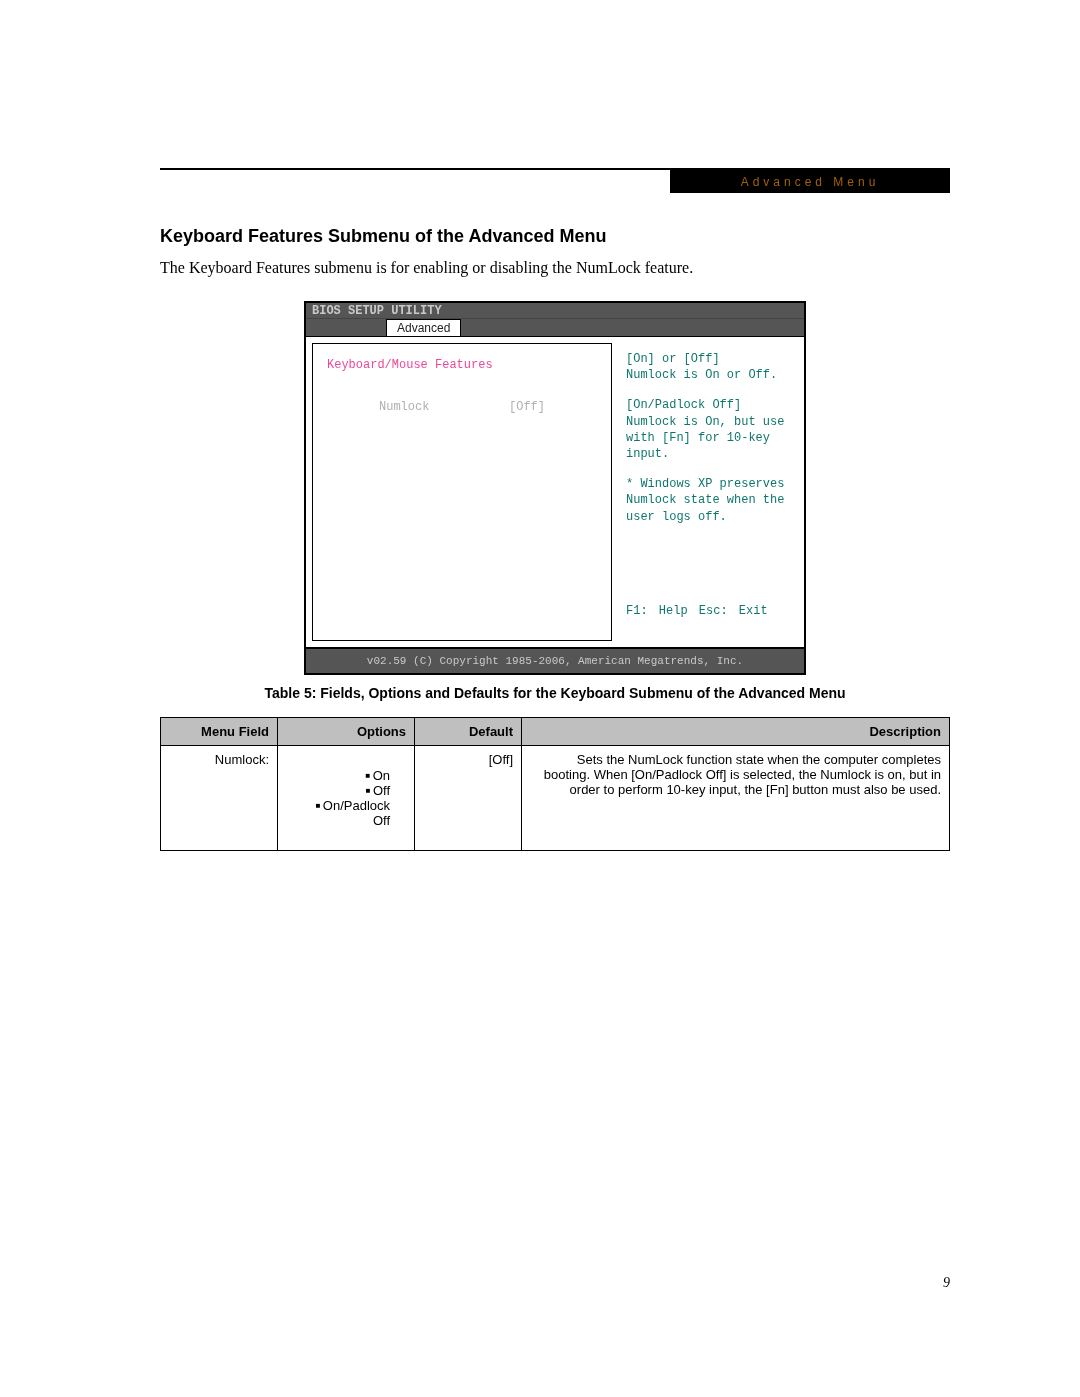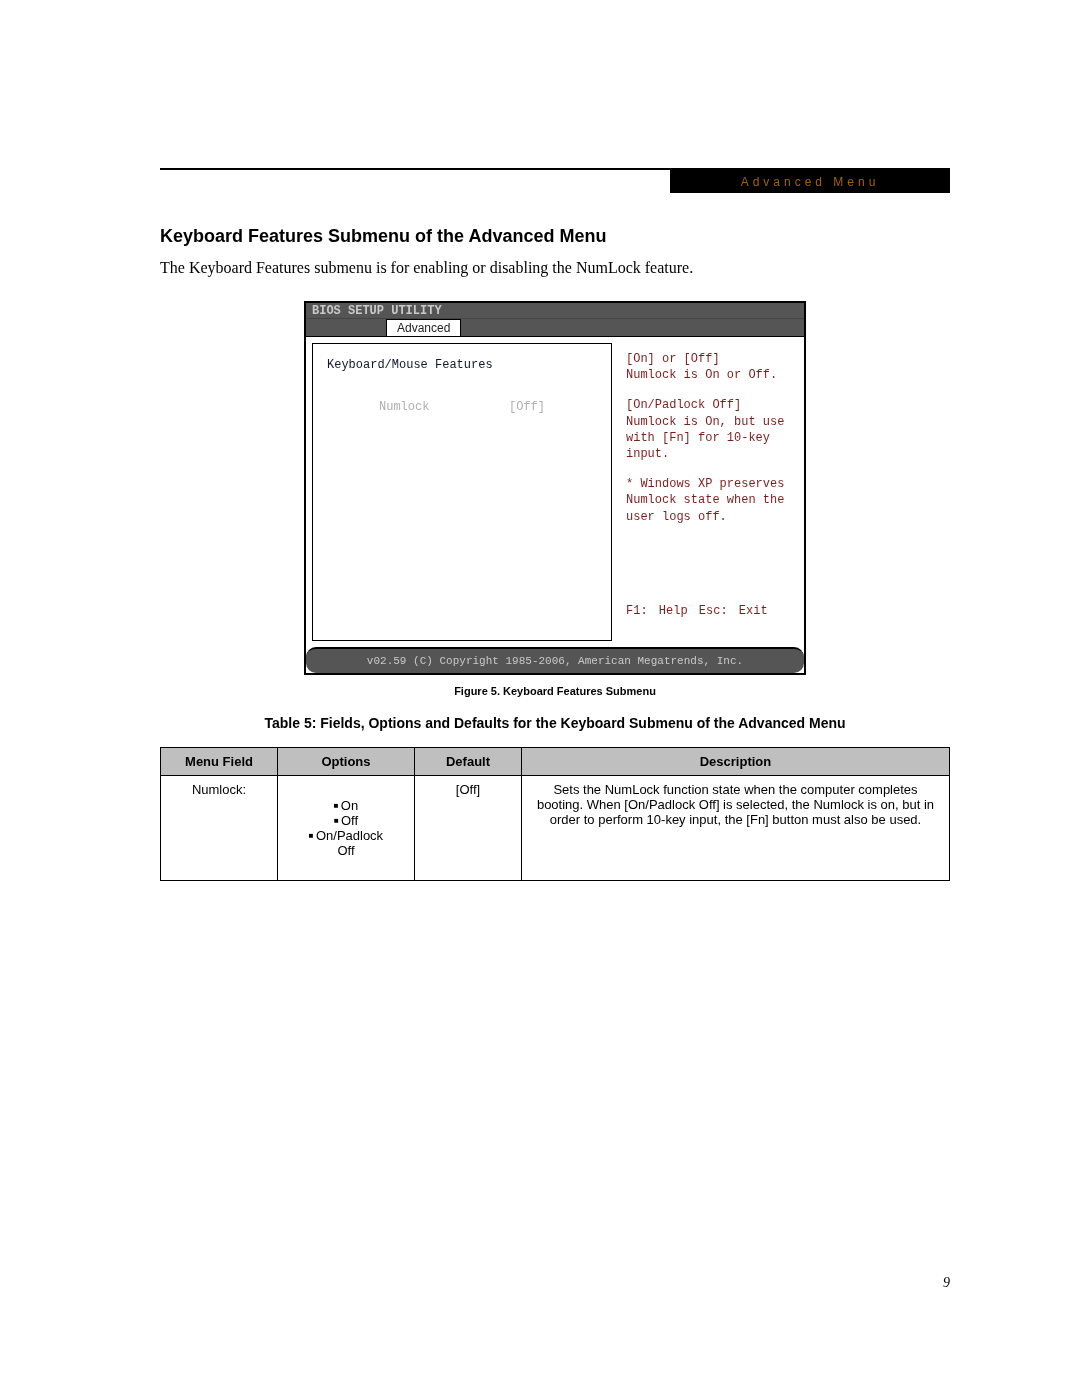--- a/index.html
+++ b/index.html
@@ -87,62 +87,61 @@
     min-height: 280px;
   }
   .bios-left {
     width: 300px;
     border: 1px solid #000;
     margin: 6px 0 6px 6px;
     padding: 14px 14px;
     box-sizing: border-box;
     color: #b0b0b0;
   }
-  .bios-left .heading { color: #0f172a; margin-bottom: 28px; }
+  .bios-left .heading { color: #ec4899; margin-bottom: 28px; }
   .bios-left .row { display: flex; justify-content: center; }
   .bios-left .row .k { width: 130px; }
   .bios-right {
     flex: 1;
     padding: 14px 14px;
-    color: #7f1d1d;
+    color: #0f766e;
   }
   .bios-right p { margin: 0 0 14px 0; white-space: pre-line; line-height: 1.35; }
   .bios-right .foot {
     margin-top: 78px;
     word-spacing: 4px;
   }
   .bios-footer {
     background: #555;
     color: #c9c9c9;
     text-align: center;
     font-size: 11px;
     padding: 6px 0;
     border-top: 2px solid #000;
     font-family: "Courier New", monospace;
-    border-radius: 10px;
   }
   .figure-caption {
     text-align: center;
     font: bold 11px Verdana, Geneva, sans-serif;
     margin: 8px 0 18px 0;
   }
   .table-caption {
     text-align: center;
     font: bold 14px Verdana, Geneva, sans-serif;
     margin: 0 0 16px 0;
   }
   table.fields {
     border-collapse: collapse;
     width: 100%;
     font: 13px Verdana, Geneva, sans-serif;
   }
   table.fields th, table.fields td {
     border: 1px solid #000;
     padding: 6px 8px;
-    text-align: center;
+    text-align: right;
     vertical-align: top;
   }
   table.fields th {
     background: #bfbfbf;
     font-weight: bold;
   }
   table.fields td ul {
     list-style: none;
     margin: 16px;
     padding: 0;
@@ -195,21 +194,20 @@
             <p>[On/Padlock Off]
 Numlock is On, but use with [Fn] for 10-key input.</p>
             <p>* Windows XP preserves Numlock state when the user logs off.</p>
             <p class="foot">F1: Help   Esc: Exit</p>
           </div>
         </div>
       </div>
       <div class="bios-footer">v02.59 (C) Copyright 1985-2006, American Megatrends, Inc.</div>
     </div>
 
-    <div class="figure-caption">Figure 5.  Keyboard Features Submenu</div>
 
     <div class="table-caption">Table 5: Fields, Options and Defaults for the Keyboard Submenu of the Advanced Menu</div>
 
     <table class="fields">
       <thead>
         <tr>
           <th class="col-menu">Menu Field</th>
           <th class="col-opt">Options</th>
           <th class="col-def">Default</th>
           <th>Description</th>

